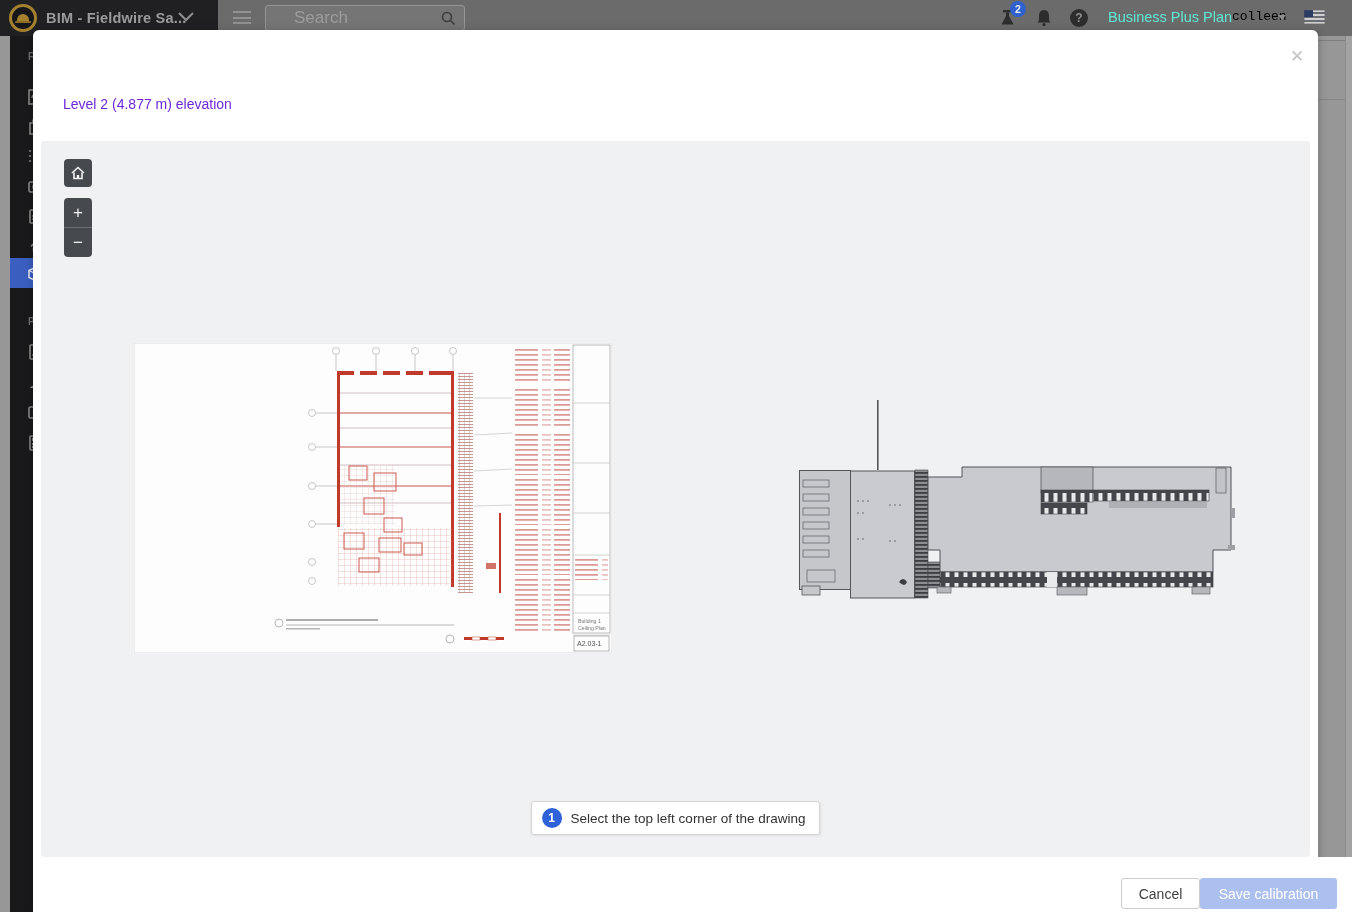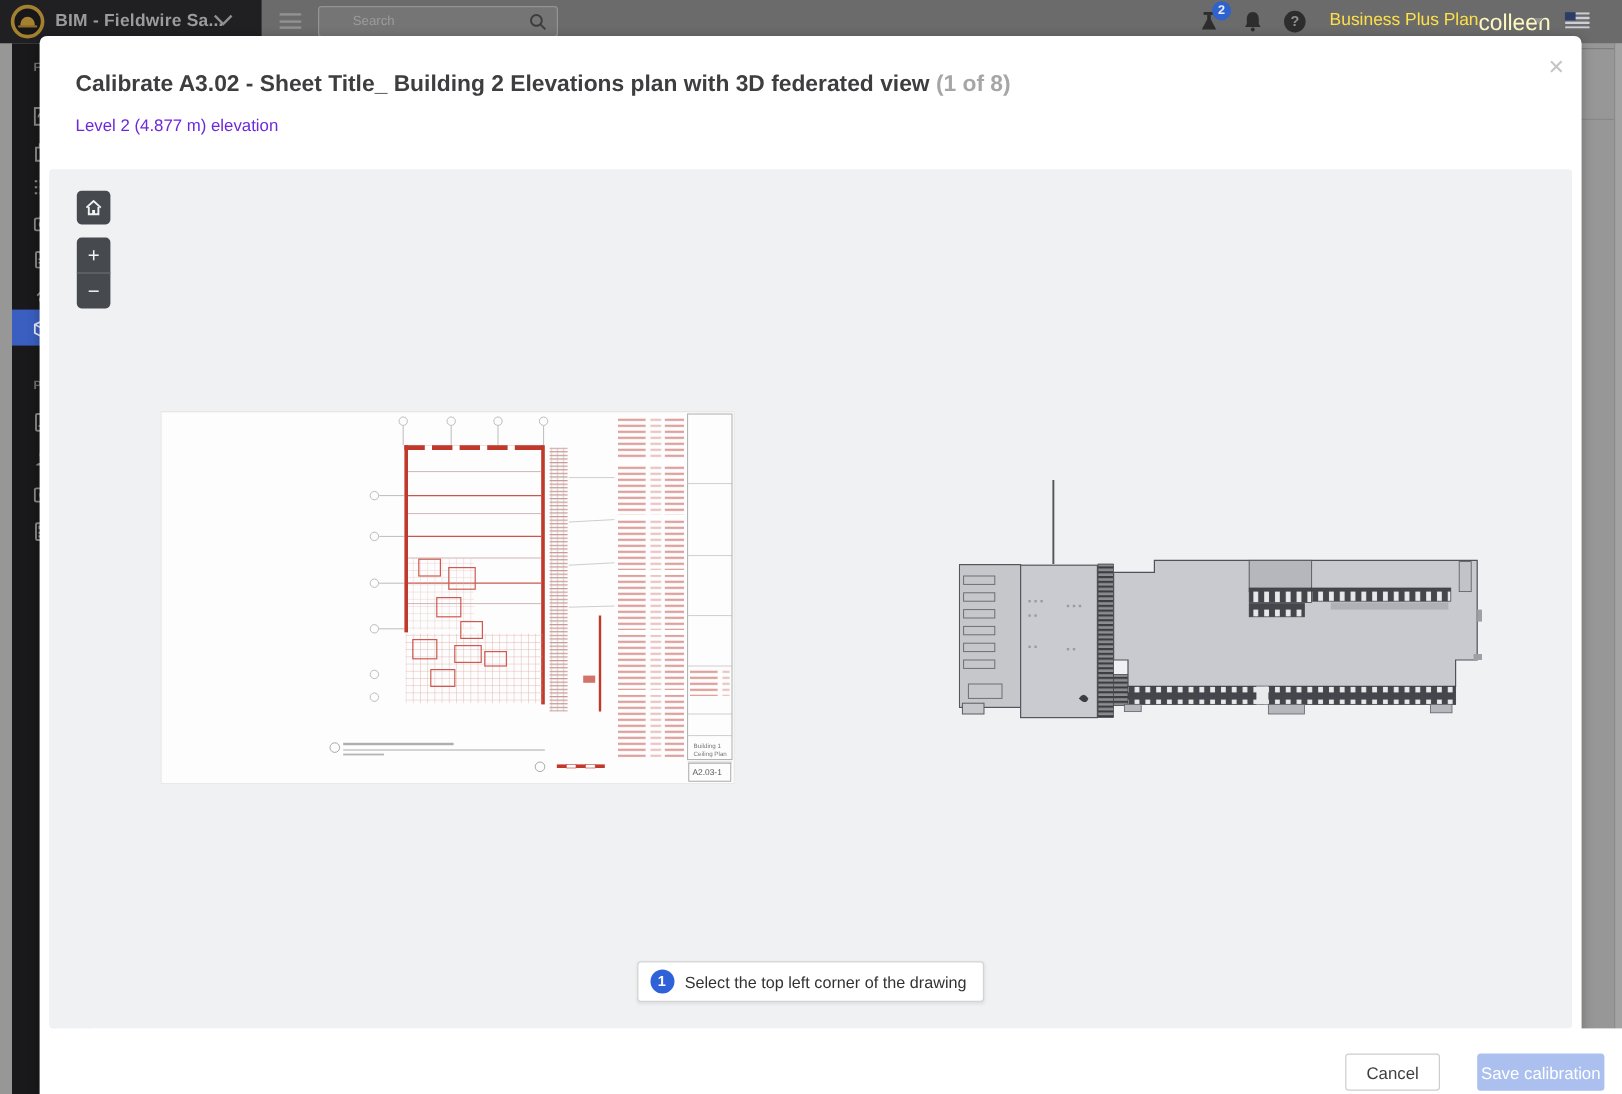--- a/index.html
+++ b/index.html
@@ -16,25 +16,25 @@
   .logo-inner { position:absolute; left:5px; top:7px; width:12px; height:8px;
                 border-radius:7px 7px 2px 2px; background:#a5812f; }
   .logo-brim { position:absolute; left:3px; top:14px; width:16px; height:2px; background:#8d6d26; border-radius:2px; }
   .proj-label { margin-left:46px; font-size:14.5px; font-weight:700; color:#9b9b9b; letter-spacing:.2px; }
   .proj-chevron { position:absolute; left:178px; top:12px; }
   .hamburger { position:absolute; left:233px; top:11px; width:18px; height:13px; cursor:pointer; }
   .hamburger span { display:block; height:2px; margin-bottom:3.5px; background:#929292; }
   .searchbox { position:absolute; left:265px; top:5px; width:200px; height:26px;
                background:#757575; border:1px solid #949494; border-radius:3px; }
   .searchbox input { position:absolute; left:28px; top:0; width:140px; height:24px; border:none; outline:none;
-                     background:transparent; font-size:11px; color:#0f172a; font-family:"Liberation Sans",sans-serif; }
+                     background:transparent; font-size:17px; color:#0f172a; font-family:"Liberation Sans",sans-serif; }
   .searchbox input::placeholder { color:#9c9c9c; text-align:left; }
   .search-glass { position:absolute; right:8px; top:5px; }
-  .plan-label { position:absolute; left:1108px; top:9px; font-size:14.5px; color:#fde047; }
-  .user-label { position:absolute; left:1232px; top:9px; font-size:19px; color:#fef9c3; cursor:pointer; }
+  .plan-label { position:absolute; left:1108px; top:9px; font-size:14.5px; color:#5eead4; }
+  .user-label { position:absolute; left:1232px; top:9px; font-size:13px; color:#000000; cursor:pointer;font-family:Liberation Mono, monospace; }
   .user-caret { position:absolute; left:1278px; top:15px; width:0; height:0;
                 border-left:4.5px solid transparent; border-right:4.5px solid transparent; border-top:5px solid #8f8f8f; }
   .badge { position:absolute; left:1010px; top:1px; width:16px; height:16px; border-radius:50%;
            background:#2f62cc; color:#e7edfb; font-size:10.5px; font-weight:700;
            display:flex; align-items:center; justify-content:center; }
   .help-circle { position:absolute; left:1070px; top:9px; width:18px; height:18px; border-radius:50%;
                  background:#2d2d2d; color:#8f8f8f; font-size:12px; font-weight:700;
                  display:flex; align-items:center; justify-content:center; cursor:pointer; }
 
   
@@ -74,21 +74,21 @@
                  background:#ffffff; border:1px solid #d4d4d4; border-radius:3px;
                  box-shadow:0 1px 3px rgba(0,0,0,.08); display:flex; align-items:center; padding:0 14px 0 10px; }
   .step-circle { width:20px; height:20px; border-radius:50%; background:#2f62d8; color:#fff; font-size:12px;
                  font-weight:700; display:flex; align-items:center; justify-content:center; margin-right:9px; }
   .instruction .txt { font-size:13.5px; color:#323232; }
 
   .footer { position:absolute; left:0; top:827px; width:1285px; height:55px; background:#fff;margin-left:44px; }
   .btn-cancel { position:absolute; right:162px; top:21px; width:79px; height:31px; background:#fff;
                 border:1px solid #cdcdcd; border-radius:3px; font-size:14px; color:#3f3f3f;
                 font-family:"Liberation Sans",sans-serif; cursor:pointer; }
-  .btn-save { position:absolute; right:25px; top:21px; width:106px; height:31px; background:#abc0ee;
+  .btn-save { position:absolute; right:25px; top:21px; width:137px; height:31px; background:#abc0ee;
               border:none; border-radius:3px; font-size:14px; color:#ffffff;
               font-family:"Liberation Sans",sans-serif; cursor:default; }
 </style>
 </head>
 <body>
 
 <div class="topbar">
   <div class="proj-selector">
     <div class="logo">
       <div class="logo-inner"></div>
@@ -214,24 +214,20 @@
   </svg>
 </div>
 
 <div class="right-strip">
   <div class="seam1"></div>
     <div class="seam2"></div>
   <div class="scroll-thumb"></div>
 </div>
 
 <div class="modal">
-  <div class="modal-title">
-    <span>Calibrate A3.02 - Sheet Title_ Building 2 Elevations plan with 3D federated view</span>
-    <span class="pages">(1 of 8)</span>
-  </div>
   <div class="modal-subtitle">Level 2 (4.877 m) elevation</div>
   <div class="modal-close">✕</div>
 
   <div class="canvas">
 
     <div class="ctl-home">
       <svg width="16" height="16" viewBox="0 0 16 16">
         <path d="M2 8 L8 2.5 L14 8" fill="none" stroke="#f2f2f2" stroke-width="1.6"></path>
         <path d="M4 7.5 V13.5 H12 V7.5" fill="none" stroke="#f2f2f2" stroke-width="1.6"></path>
         <rect x="6.8" y="10" width="2.4" height="3.5" fill="#f2f2f2"></rect>

